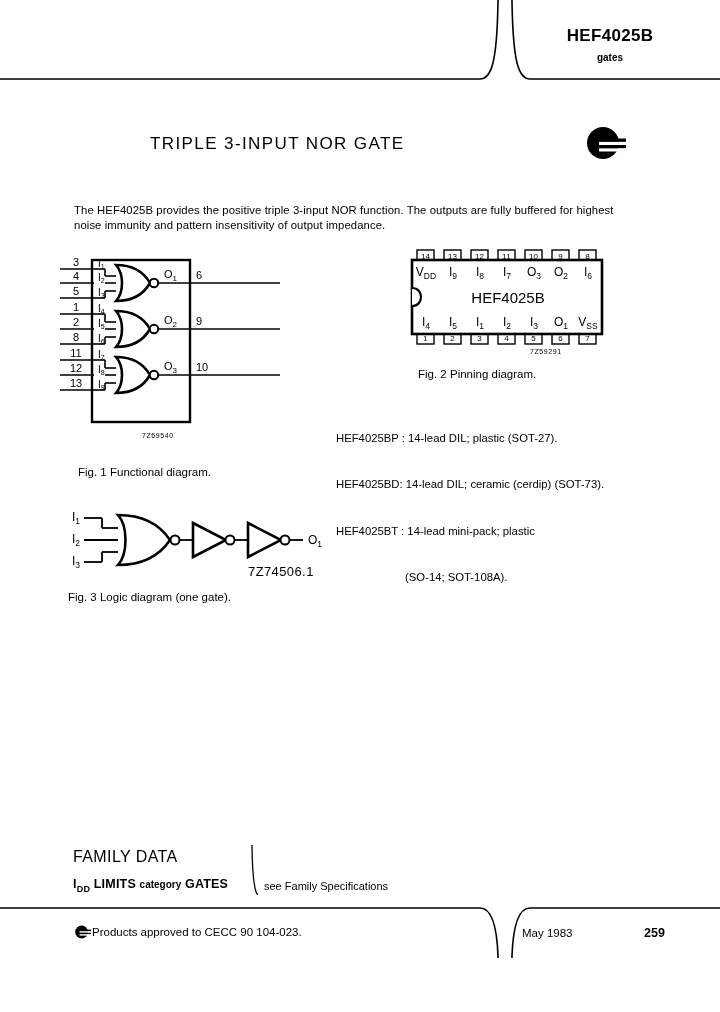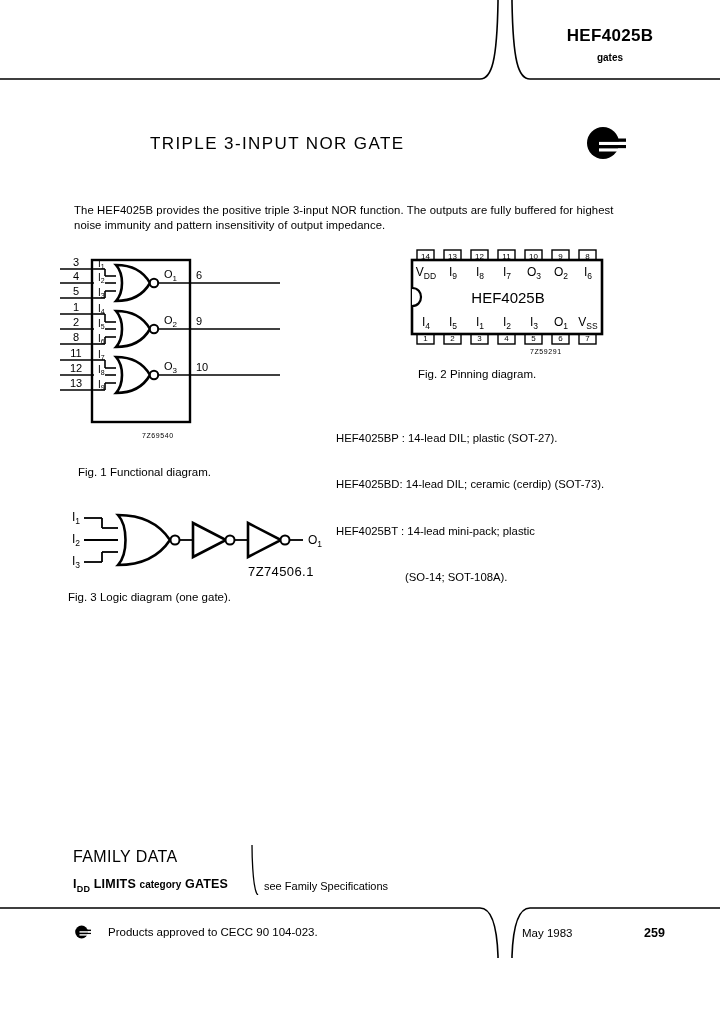--- a/index.html
+++ b/index.html
@@ -53,21 +53,21 @@
   .fam1{position:absolute;left:73px;top:848px;font-size:16px;font-weight:normal;letter-spacing:.4px;}
   .fam2{position:absolute;left:73px;top:877px;font-size:12.5px;font-weight:bold;letter-spacing:.2px;}
   .fam2 .sm{font-size:10px;font-weight:bold;letter-spacing:0;}
   .fam-see{position:absolute;left:264px;top:864px;font-size:11px;margin-top:16px;}
   .fam-brace{position:absolute;left:249px;top:845px;width:14px;height:50px;}
   sub{font-size:.72em;line-height:0;}
 
   
   .ftr-svg{position:absolute;left:0;top:898px;width:720px;height:60px;}
   .ftr-logo{position:absolute;left:74px;top:925px;width:17px;height:14px;}
-  .ftr-text{position:absolute;left:108px;top:926px;font-size:11.5px;}
+  .ftr-text{position:absolute;left:92px;top:926px;font-size:11.5px;}
   .ftr-date{position:absolute;left:522px;top:927px;font-size:11.5px;}
   .ftr-page{position:absolute;left:644px;top:926px;font-size:12.5px;font-weight:bold;text-align:center;}
 
   svg{display:block;}
   svg text{font-family:"Liberation Sans","DejaVu Sans",sans-serif;}
 </style>
 </head>
 <body>
 
 <div class="page">

